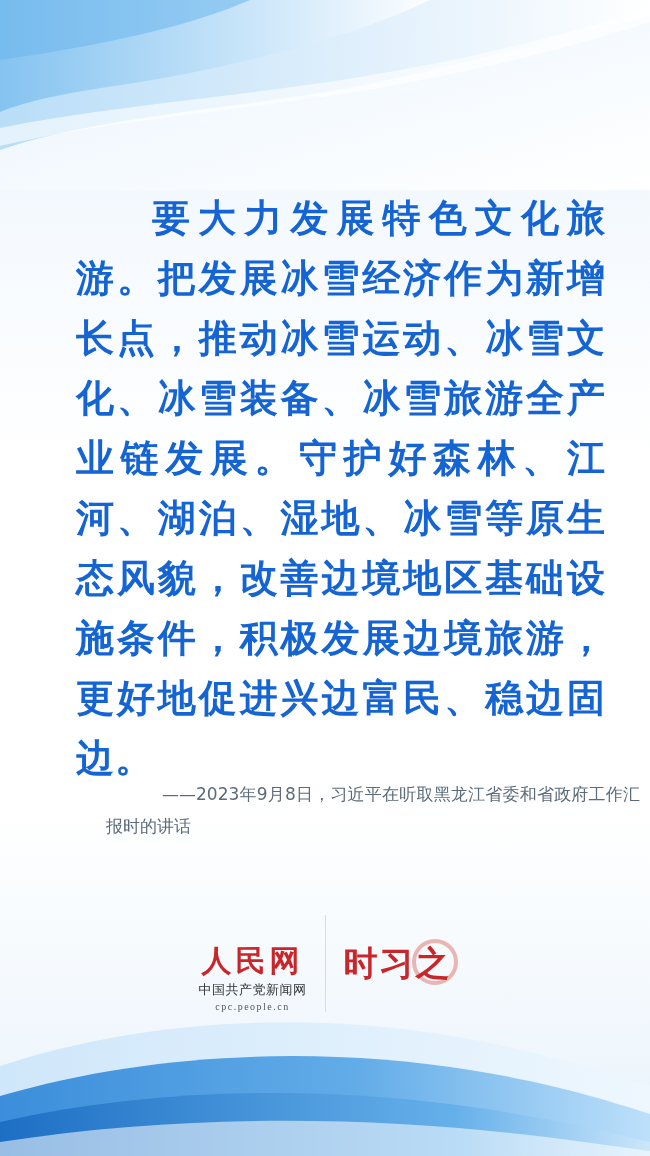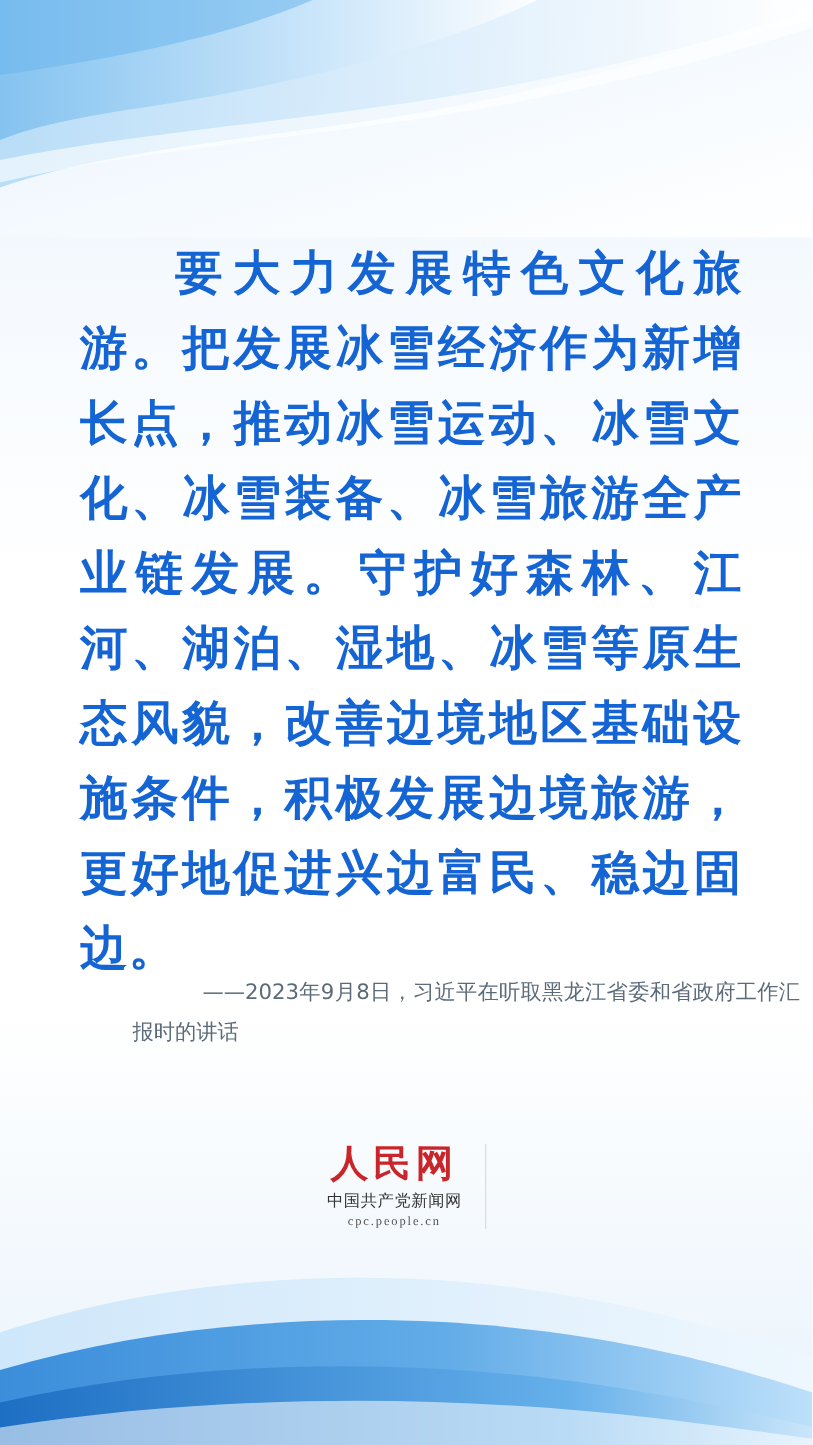--- a/index.html
+++ b/index.html
@@ -36,21 +36,21 @@
     width: 650px;
     height: 210px;
     overflow: hidden;
     pointer-events: none;
   }
 
   
   .content {
     position: absolute;
     top: 188px;
-    left: 64px;
+    left: 76px;
     width: 530px;
   }
   .quote {
     font-family: "DejaVu Sans", "Liberation Sans", sans-serif;
     font-weight: bold;
     font-size: 38px;
     line-height: 60px;
     letter-spacing: 1px;
     color: #1564d4;
     text-align: justify;
@@ -89,20 +89,21 @@
     padding-right: 18px;
     border-right: 1px solid #d9dde1;
   }
   .pd-logo .cn {
     font-family: "DejaVu Sans", "Liberation Sans", sans-serif;
     font-size: 30px;
     font-weight: bold;
     color: #c9262b;
     letter-spacing: 4px;
     line-height: 34px;
+    margin-top: 29px;
   }
   .pd-logo .sub {
     font-family: Liberation Serif, serif;
     font-size: 13px;
     color: #333333;
     letter-spacing: 0.5px;
     margin-top: 3px;
   }
   .pd-logo .url {
     font-family: Liberation Serif, serif;
@@ -174,20 +175,24 @@
   </div>
 
   <div class="attribution">——2023年9月8日，习近平在听取黑龙江省委和省政府工作汇报时的讲话</div>
 
   <div class="logo-row">
     <div class="pd-logo">
       <div class="cn">人民网</div>
       <div class="sub">中国共产党新闻网</div>
       <div class="url">cpc.people.cn</div>
     </div>
+    <div class="ssz-logo">
+      <span class="ssz-text">时习之</span>
+      <span class="ring"></span>
+    </div>
   </div>
 
   <div class="bottom-deco">
     <svg width="650" height="210" viewBox="0 0 650 210" xmlns="http://www.w3.org/2000/svg">
       <defs>
         <linearGradient id="bg1" x1="0" y1="0" x2="1" y2="0">
           <stop offset="0%" stop-color="#cfe7fa"></stop>
           <stop offset="100%" stop-color="#eef7fe"></stop>
         </linearGradient>
         <linearGradient id="bg2" x1="0" y1="0" x2="1" y2="0">

